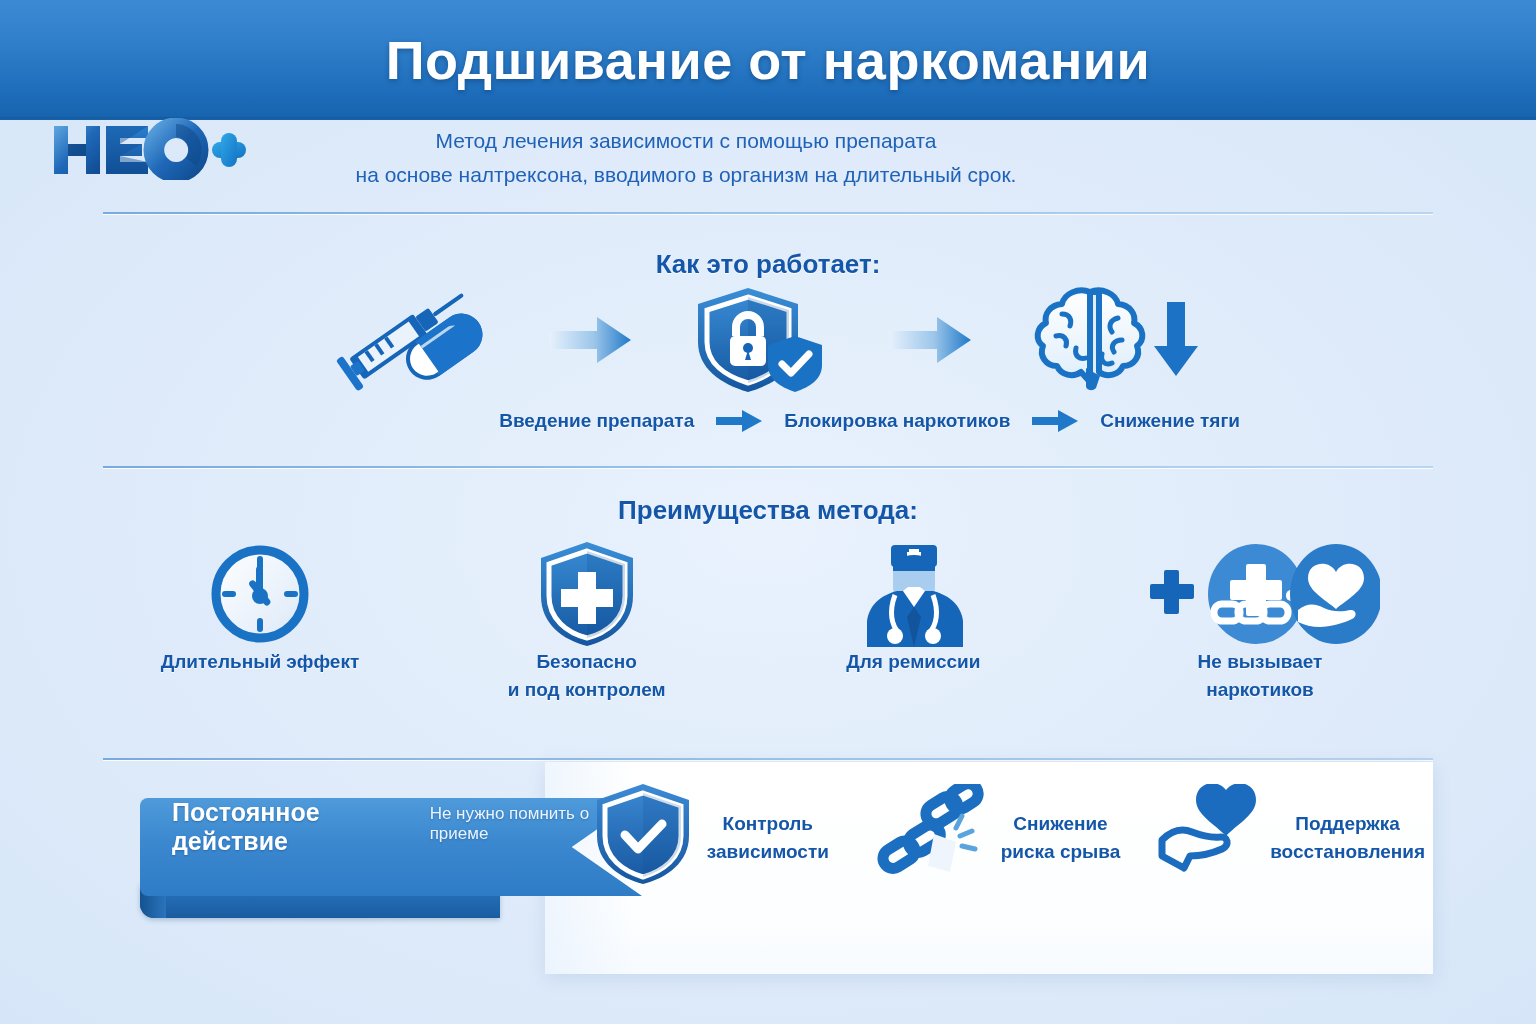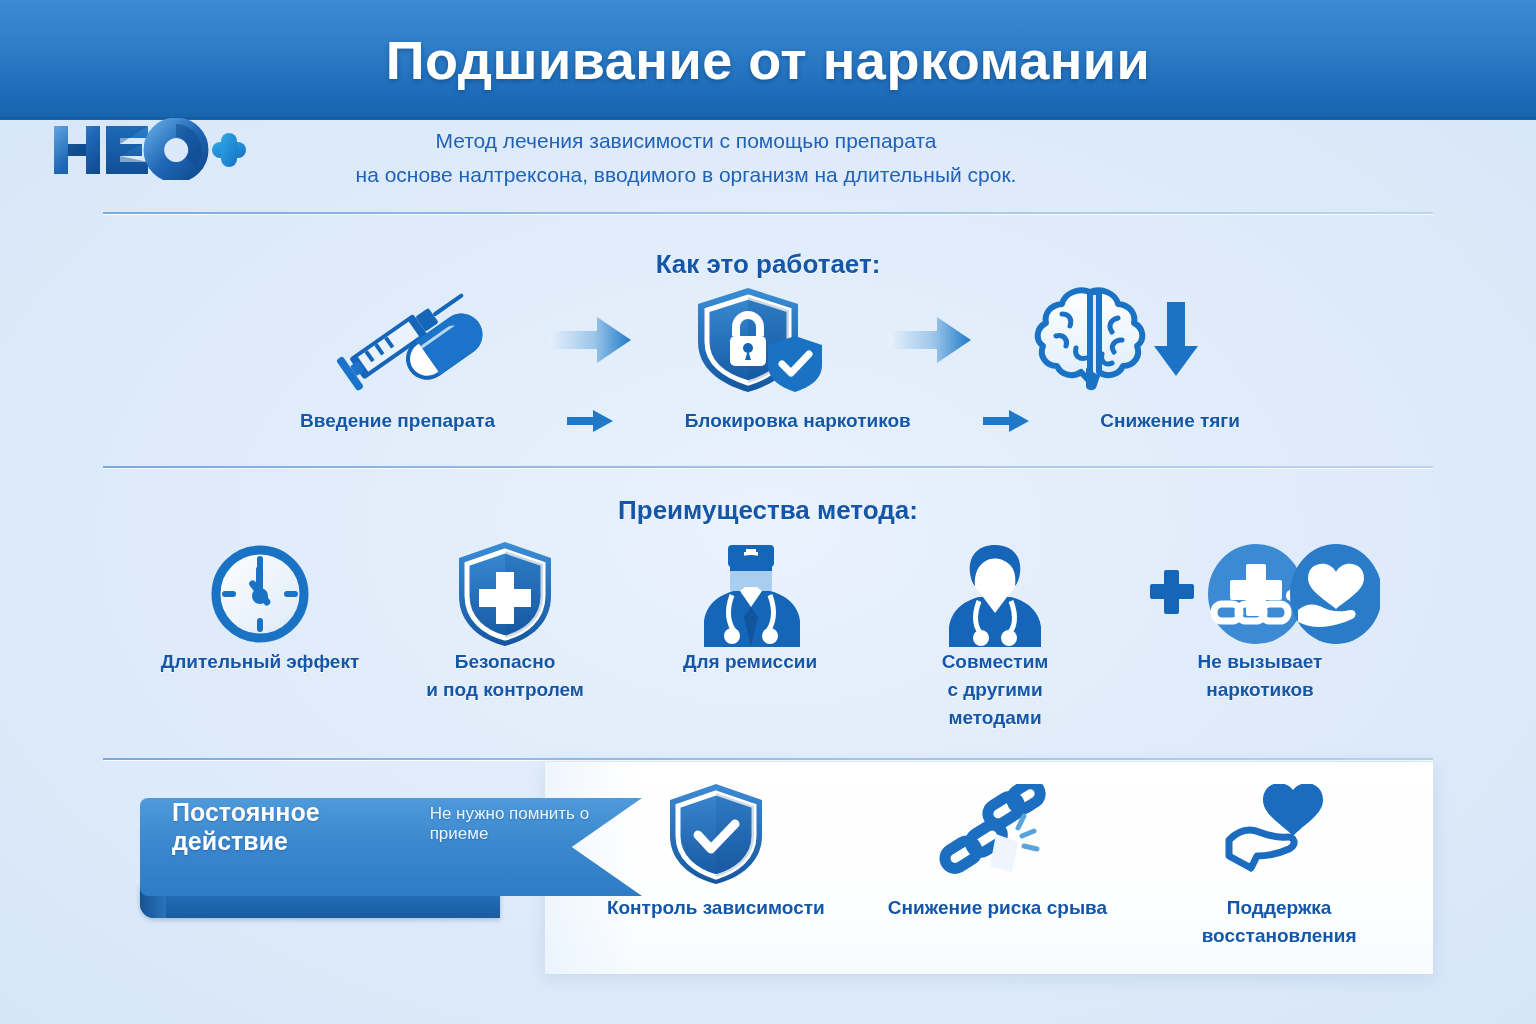--- a/index.html
+++ b/index.html
@@ -76,21 +76,21 @@
   
   .flow {
     position:absolute; left:330px; top:280px; width:880px; height:120px;
     display:flex; align-items:center; justify-content:space-between;
   }
   .flow-icon { display:flex; align-items:center; justify-content:center; }
   .flow-arrow { display:flex; align-items:center; }
 
   .flow-labels {
     position:absolute; left:300px; top:410px; width:940px;
-    display:flex; align-items:center; justify-content:space-between; gap:22px;
+    display:flex; align-items:center; justify-content:flex-end; gap:22px;
     color:#1456a8; font-size:19px; font-weight:bold;
     text-shadow:0 1px 0 rgba(255,255,255,.9);
   }
   .flow-labels .sep { display:flex; align-items:center; }
 
   
   .benefits {
     position:absolute; left:150px; top:540px; width:1240px; height:200px;
     display:flex; align-items:flex-start; justify-content:space-between;
   }
@@ -136,21 +136,21 @@
     background:linear-gradient(90deg,#15538f,#2a74bd);
     border-radius:0 0 0 14px;
   }
   .ribbon-title { color:#ffffff; font-size:25px; font-weight:bold; text-shadow:0 1px 2px rgba(20,60,110,.4); }
   .ribbon-sub { color:#eaf4ff; font-size:17px; margin-top:6px; text-shadow:0 1px 2px rgba(20,60,110,.35); }
 
   .bottom-items {
     position:absolute; left:575px; top:782px; width:845px; height:190px;
     display:flex; align-items:flex-start; justify-content:space-around;
   }
-  .bottom-item { width:250px; display:flex; flex-direction:column; align-items:center; }
+  .bottom-item { width:250px; display:flex; flex-direction:row; align-items:center; }
   .bottom-item .bi-icon { height:104px; display:flex; align-items:center; justify-content:center; }
   .bottom-item .bi-label {
     margin-top:8px; text-align:center;
     color:#1456a8; font-size:19px; font-weight:bold; line-height:28px;
   }
 </style>
 </head>
 <body>
 
 <div id="poster">
@@ -371,39 +371,20 @@
           <path d="M74 54 c6 16 4 30 -4 38" fill="none" stroke="#ffffff" stroke-width="5"></path>
           <circle cx="36" cy="95" r="8" fill="#ffffff"></circle>
           <circle cx="74" cy="95" r="8" fill="#ffffff"></circle>
         </svg>
       </div>
       <div class="b-label">
         <div>Для ремиссии</div>
       </div>
     </div>
 
-    <div class="benefit">
-      <div class="b-icon">
-        <svg width="108" height="106" viewBox="0 0 108 106" aria-hidden="true">
-          <path d="M54 8 c-16 0 -24 11 -23 26 c1 14 10 24 23 24 c13 0 22 -10 23 -24 c1 -15 -7 -26 -23 -26 Z" fill="#ffffff"></path>
-          <path d="M54 4 c-18 0 -27 12 -25 28 c1 7 3 11 5 13 c-1 -10 2 -19 9 -24 c8 -6 20 -4 27 4 c4 5 5 12 4 20 c2 -2 4 -6 5 -13 c2 -16 -7 -28 -25 -28 Z" fill="#1565b8"></path>
-          <path d="M38 56 c-16 4 -28 14 -30 30 l0 20 h92 l0 -20 c-2 -16 -14 -26 -30 -30 Z" fill="#1565b8"></path>
-          <path d="M42 56 l12 16 l12 -16 l-6 -4 h-12 Z" fill="#ffffff"></path>
-          <path d="M38 60 c-6 16 -4 28 4 34" fill="none" stroke="#ffffff" stroke-width="5"></path>
-          <path d="M70 60 c6 16 4 28 -4 34" fill="none" stroke="#ffffff" stroke-width="5"></path>
-          <circle cx="40" cy="97" r="8" fill="#ffffff"></circle>
-          <circle cx="68" cy="97" r="8" fill="#ffffff"></circle>
-        </svg>
-      </div>
-      <div class="b-label">
-        <div>Совместим</div>
-        <div>с другими</div>
-        <div>методами</div>
-      </div>
-    </div>
 
     <div class="benefit wide">
       <div class="b-icon">
         <svg width="240" height="104" viewBox="0 0 240 104" aria-hidden="true">
           <rect x="10" y="42" width="44" height="15" rx="2" fill="#1565b8"></rect>
           <rect x="24" y="28" width="15" height="44" rx="2" fill="#1565b8"></rect>
           <ellipse cx="116" cy="52" rx="48" ry="50" fill="#3d8ad4"></ellipse>
           <rect x="106" y="22" width="20" height="52" rx="2" fill="#ffffff"></rect>
           <rect x="90" y="38" width="52" height="20" rx="2" fill="#ffffff"></rect>
           <g fill="none" stroke="#ffffff" stroke-width="7">

